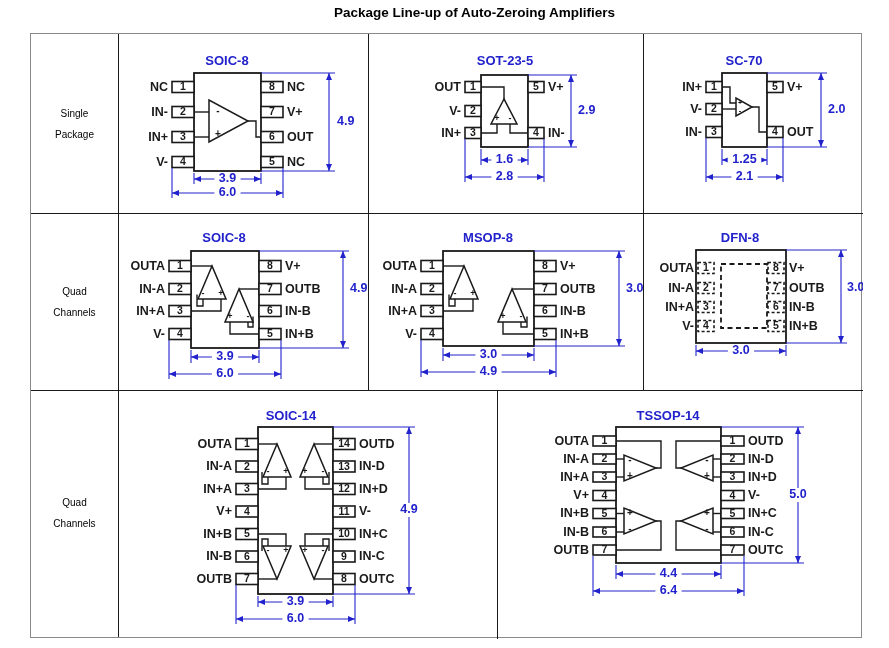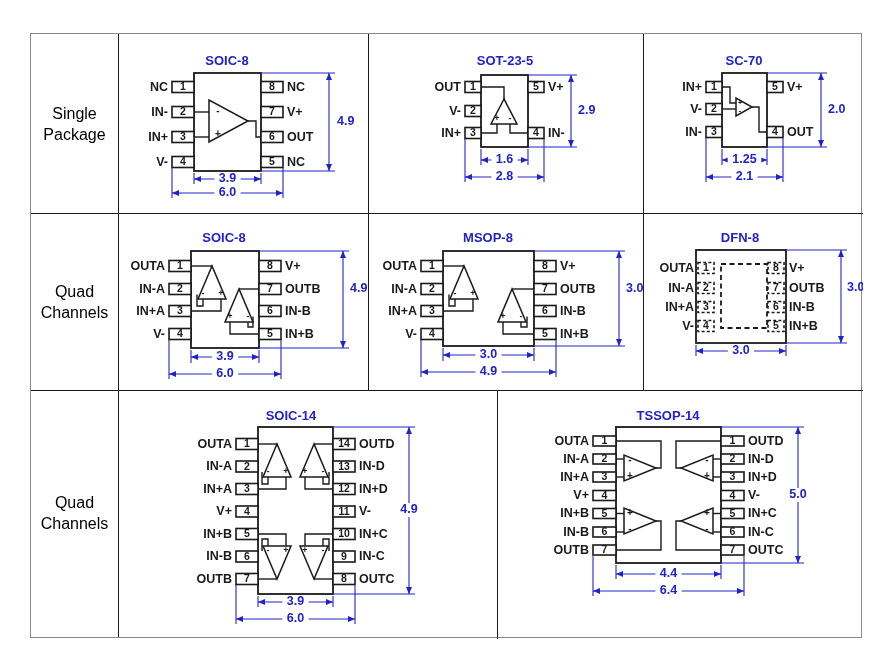--- a/index.html
+++ b/index.html
@@ -6,28 +6,29 @@
   html,body{background:#fff}
   body{width:889px;height:648px;font-family:"Liberation Sans",sans-serif}
   .stage{position:relative;width:889px;height:648px;background:#fff;overflow:hidden}
   .page-title{position:absolute;top:5px;left:60px;width:829px;text-align:center;
               font-size:13.5px;font-weight:bold;color:#000}
   .tbl{position:absolute;left:30px;top:33px;width:832px;height:605px;border:1px solid #8a8a8a;background:#fff}
   .cell{position:absolute;overflow:hidden}
   .b-r{border-right:1px solid #1a1a1a}
   .b-b{border-bottom:1px solid #1a1a1a}
   .label-cell{display:flex;align-items:center;justify-content:center;text-align:center;
-              font-size:16px;color:#000;line-height:21px}
+              font-size:10px;color:#000;line-height:21px}
   svg{display:block}
   svg text{font-family:"Liberation Sans",sans-serif}
 </style>
 </head>
 <body>
 
 <div class="stage">
+  <div class="page-title">Package Line-up of Auto-Zeroing Amplifiers</div>
 
   <div class="tbl">
 
     <div class="cell label-cell b-r b-b" style="left:0;top:0;width:88px;height:180px">
       <div><span>Single</span><br>
            <span>Package</span></div>
     </div>
     <div class="cell label-cell b-r b-b" style="left:0;top:180px;width:88px;height:177px">
       <div><span>Quad</span><br>
            <span>Channels</span></div>

